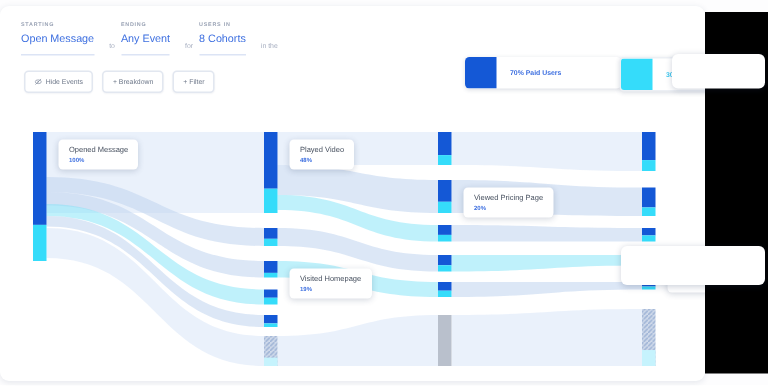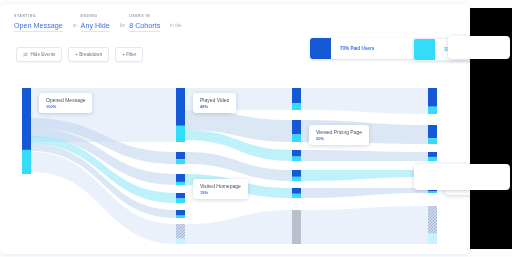--- a/index.html
+++ b/index.html
@@ -20,21 +20,21 @@
 
   
   .query-bar{position:absolute;left:14px;top:14px;display:flex;align-items:flex-end;gap:0;}
   .qgroup{display:flex;flex-direction:column;margin-right:6px;}
   .qlabel{
     font-size:3.6px;letter-spacing:.5px;color:#9aa3b5;text-transform:uppercase;
     margin-bottom:3px;font-weight:700;line-height:4px;
   }
   .qvalue{
     font-size:7.2px;color:#3d6fe0;font-weight:400;line-height:9px;
-    border-bottom:1px solid #dce4f5;padding-bottom:1px;white-space:nowrap;
+    border-bottom:1px solid #dce4f5;padding-bottom:6px;white-space:nowrap;
   }
   .qconn{
     font-size:4.6px;color:#a6aec0;margin:0 4px 1px 4px;line-height:9px;
     align-self:flex-end;padding-bottom:1px;white-space:nowrap;
   }
 
   
   .btn-row{position:absolute;left:16px;top:47px;display:flex;gap:6px;}
   .btn{
     height:13px;display:flex;align-items:center;gap:2.5px;
@@ -83,21 +83,21 @@
   <div class="query-bar">
 
     <div class="qgroup">
       <div class="qlabel">STARTING</div>
       <div class="qvalue">Open Message</div>
     </div>
     <div class="qconn">to</div>
 
     <div class="qgroup">
       <div class="qlabel">ENDING</div>
-      <div class="qvalue">Any Hide</div>
+      <div class="qvalue">Any Event</div>
     </div>
     <div class="qconn">for</div>
 
     <div class="qgroup">
       <div class="qlabel">USERS IN</div>
       <div class="qvalue">8 Cohorts</div>
     </div>
     <div class="qconn">in the</div>
 
   </div>

